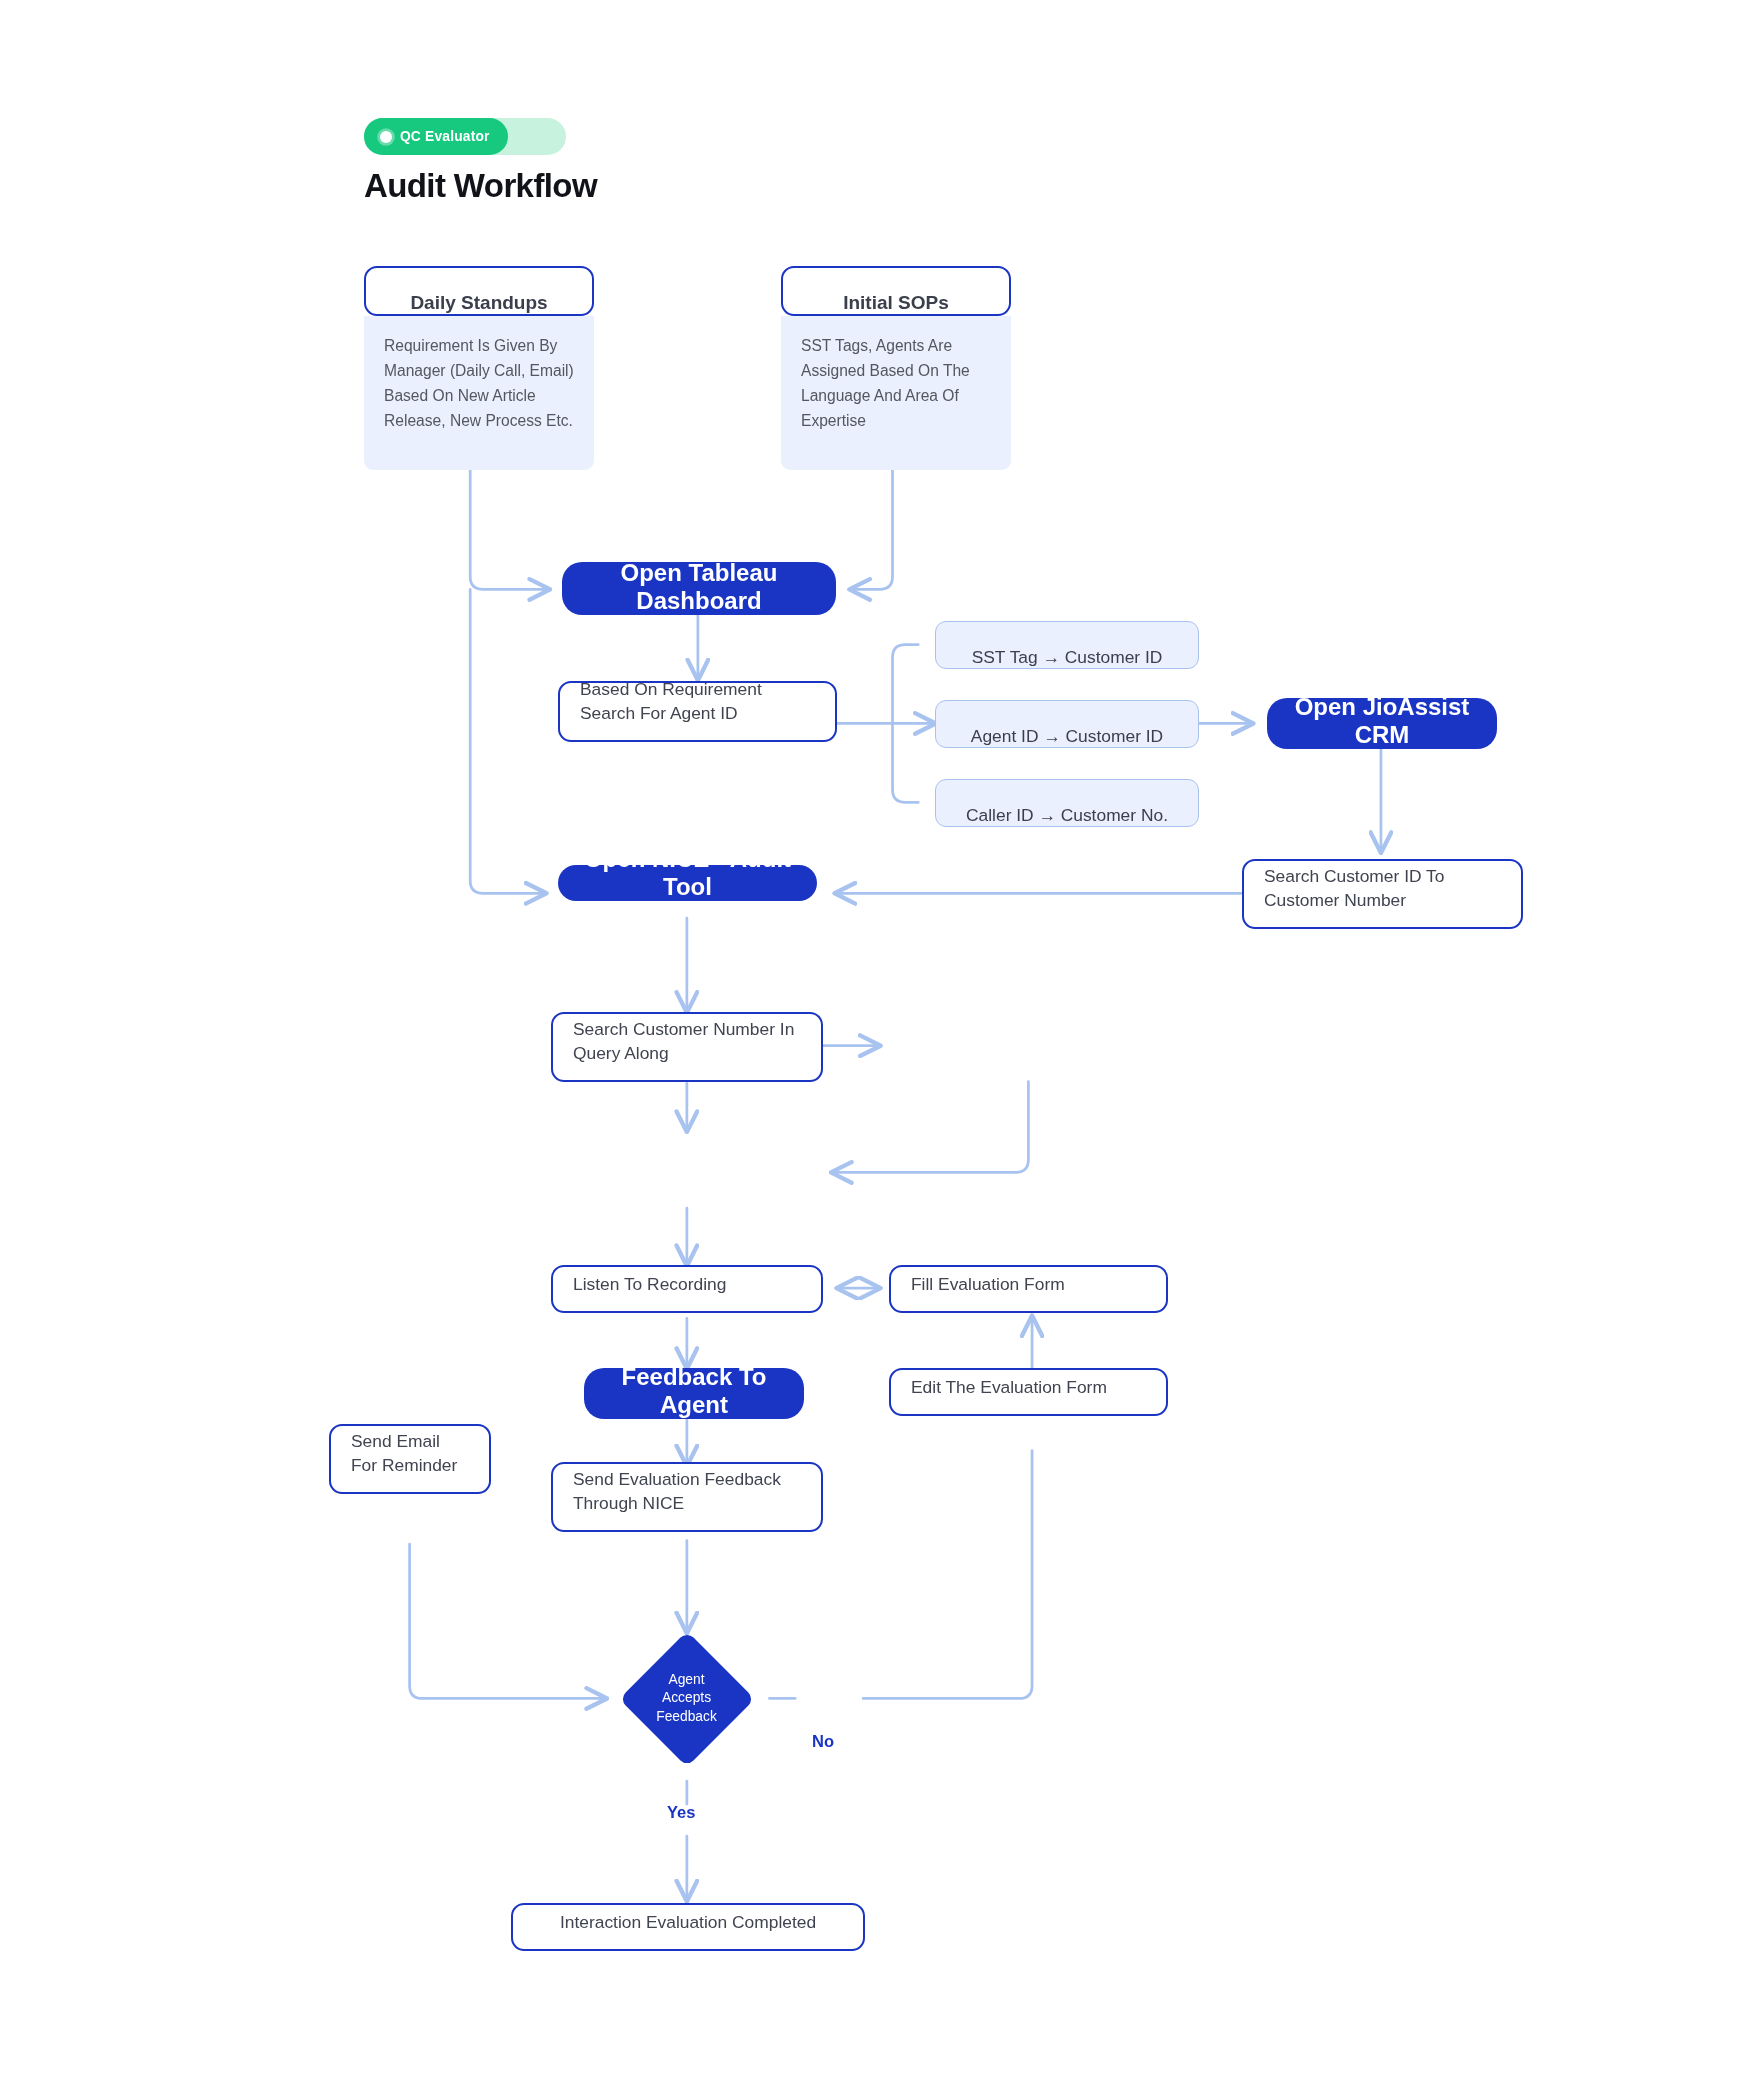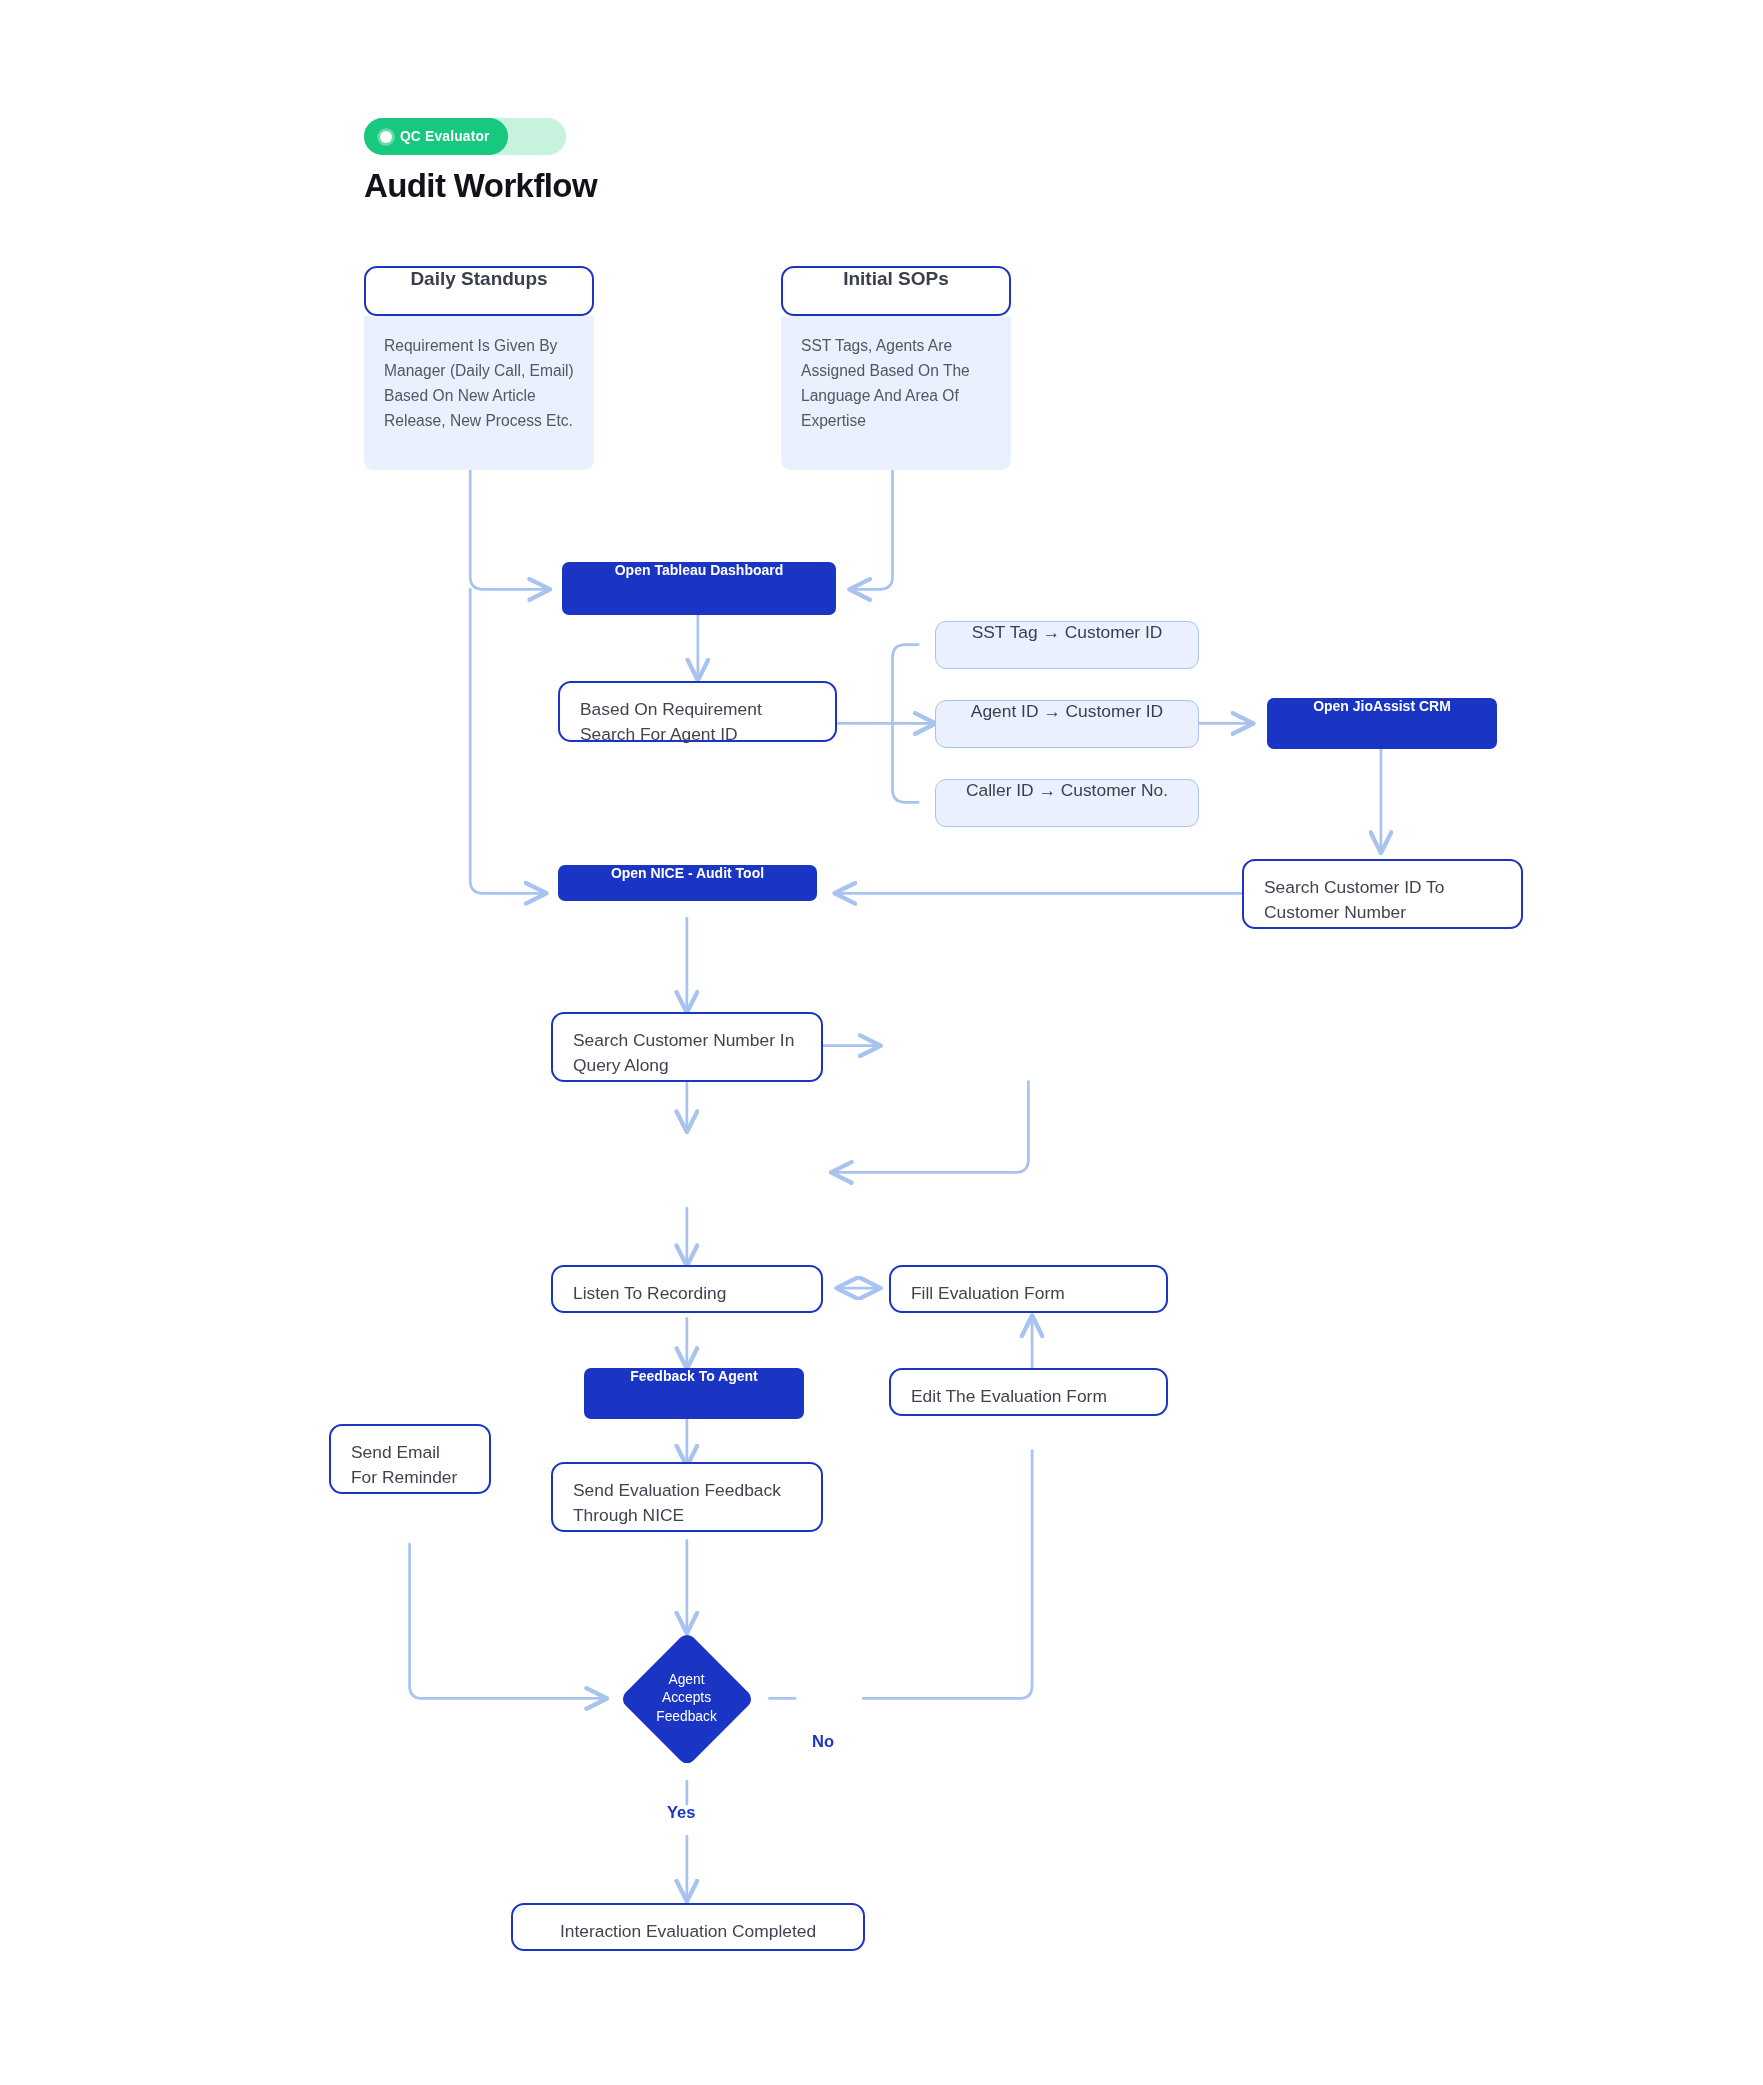--- a/index.html
+++ b/index.html
@@ -28,40 +28,40 @@
   .badge-text{
     color:#ffffff;font-size:13.8px;font-weight:bold;letter-spacing:0.2px;white-space:nowrap;
   }
   .page-title{
     position:absolute;left:364px;top:167px;
     font-size:33px;font-weight:bold;color:#111318;letter-spacing:-0.6px;
   }
 
   
   .node{
-    position:absolute;box-sizing:border-box;display:flex;align-items:flex-start;
+    position:absolute;box-sizing:border-box;display:flex;align-items:flex-end;
   }
   .node-inner{width:100%;}
 
   
   .n-outline{
     background:#ffffff;border:2.3px solid #1a35c4;border-radius:13px;
     color:#404450;font-size:17.4px;line-height:1.42;
     padding:14px 20px;
   }
   
   .n-head{
     background:#ffffff;border:2.3px solid #1a35c4;border-radius:13px;
     color:#3b3f4b;font-size:19px;font-weight:bold;
     justify-content:center;text-align:center;
   }
   
   .n-solid{
-    background:#1a35c4;border-radius:7px;color:#ffffff;
-    font-size:14px;font-weight:bold;justify-content:center;text-align:center;
+    background:#1a35c4;border-radius:20px;color:#ffffff;
+    font-size:24px;font-weight:bold;justify-content:center;text-align:center;
     padding:0 20px;
   }
   
   .n-panel{
     background:#eaf0fd;border-radius:0 0 9.2px 9.2px;color:#53575f;
     font-size:15.6px;line-height:1.62;padding:16.5px 20px 18.4px 20px;
     align-items:flex-start;
   }
   
   .n-chip{

